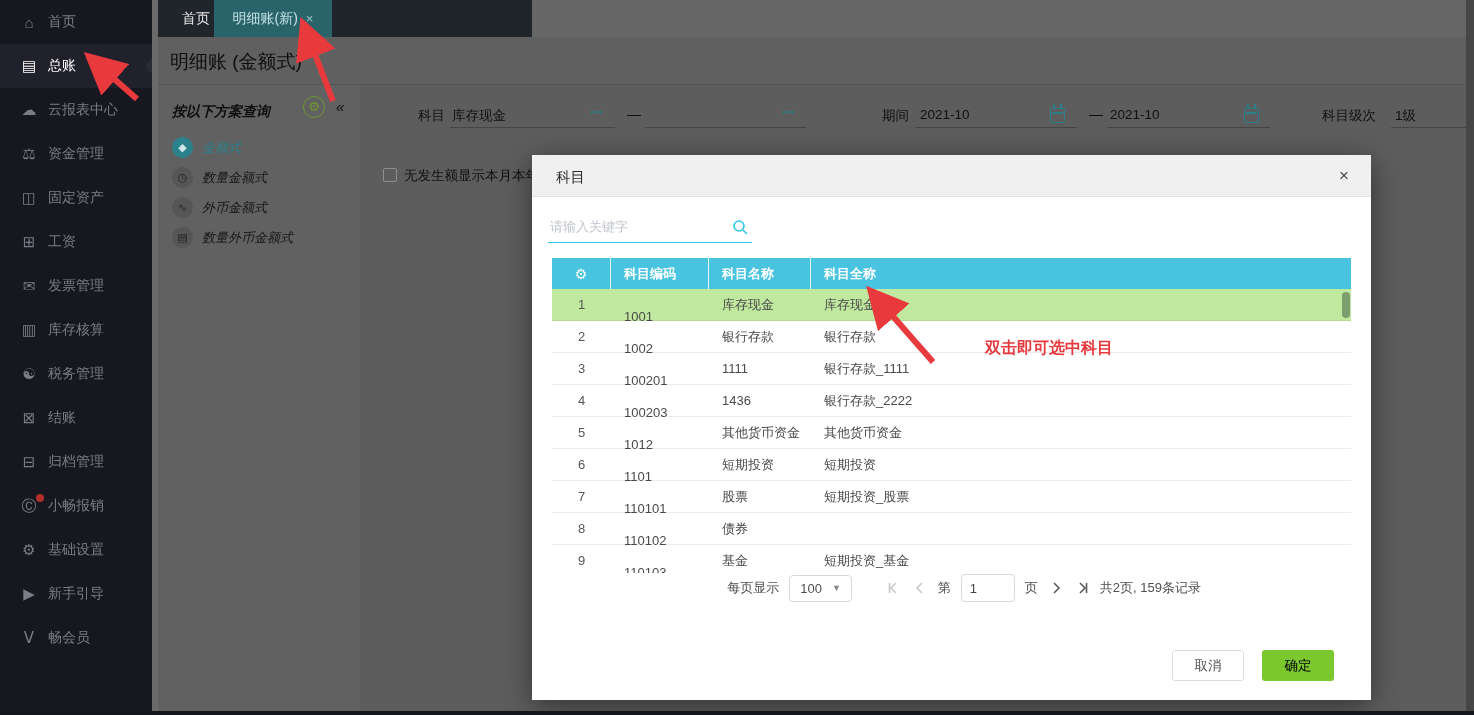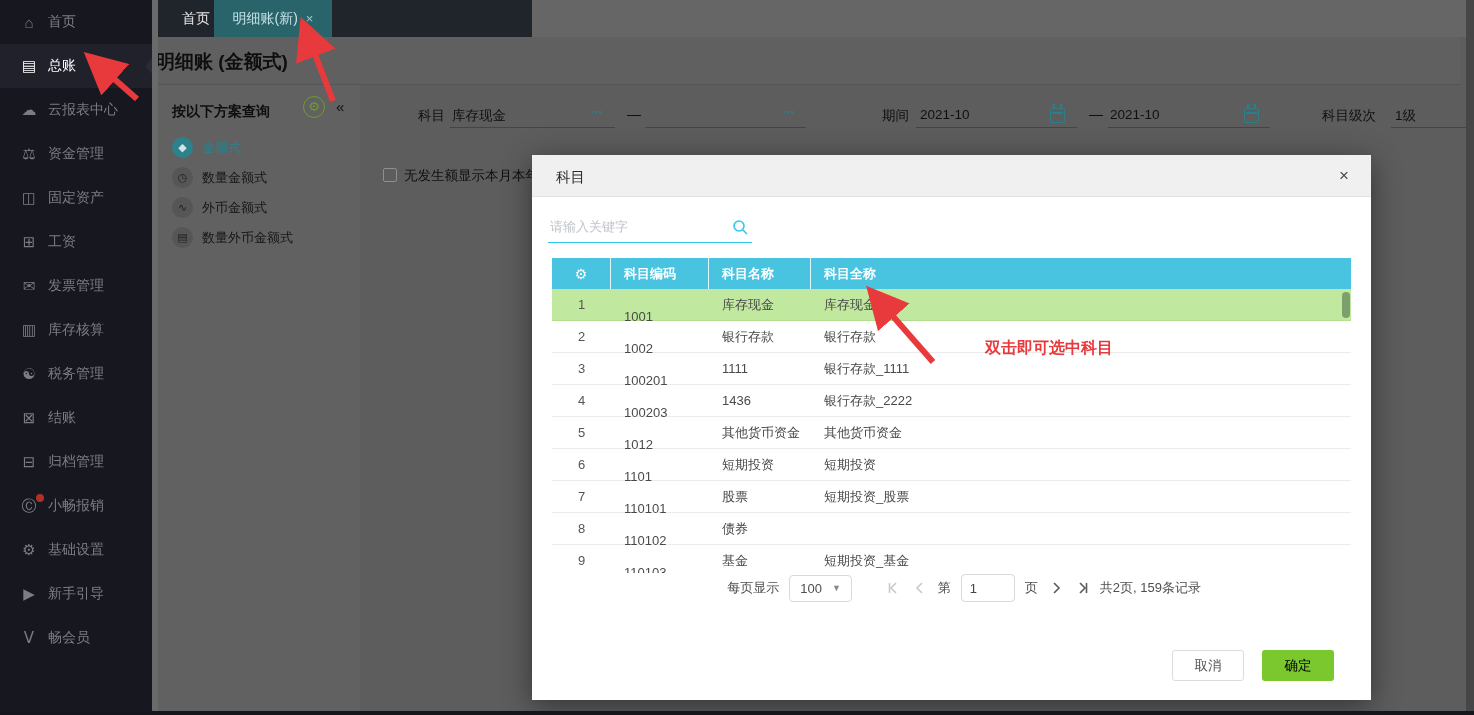--- a/index.html
+++ b/index.html
@@ -16,25 +16,25 @@
   .side-gap { position:absolute; left:152px; top:0; width:6px; height:715px; background:#6a6a6a; z-index:1; }
 
   
   .tabstrip-right { position:absolute; left:158px; top:0; width:1316px; height:37px; background:#666666; }
   .tabstrip-dark { position:absolute; left:152px; top:0; width:380px; height:37px; background:#20242b; }
   .tab-home { position:absolute; left:16px; top:0; height:37px; display:flex; align-items:center; color:#e9e9e9; font-size:14px; padding:0 14px; cursor:pointer; }
   .tab-active { position:absolute; left:62px; top:0; width:118px; height:37px; background:#2a646b; color:#c3e2e5; font-size:14px; display:flex; align-items:center; justify-content:center; gap:8px; cursor:pointer; }
   .tab-active .tab-close { font-size:13px; color:#9ec9cd; cursor:pointer; }
 
   
-  .title-row { position:absolute; left:144px; top:37px; width:1316px; height:48px; background:#606060; border-bottom:1px solid #555555;font-weight:bold; }
+  .title-row { position:absolute; left:158px; top:37px; width:1316px; height:48px; background:#606060; border-bottom:1px solid #555555; }
   .page-title { position:absolute; left:12px; top:12px; font-size:19px; color:#0e0e0e; }
 
   
-  .query-panel { position:absolute; left:158px; top:85px; width:202px; height:630px; background:#616161; }
+  .query-panel { position:absolute; left:158px; top:85px; width:202px; height:630px; background:#616161;font-style:italic; }
   .qp-title { position:absolute; left:14px; top:18px; font-size:14px; font-weight:bold; color:#0d0d0d; }
   .qp-gear { position:absolute; left:145px; top:11px; width:22px; height:22px; border:1.5px solid #6f9a2f; border-radius:50%; color:#6f9a2f; font-size:13px; line-height:19px; text-align:center; cursor:pointer; }
   .qp-collapse { position:absolute; left:178px; top:13px; font-size:15px; color:#111; cursor:pointer; }
   .qp-item { position:absolute; left:14px; display:flex; align-items:center; gap:9px; font-size:13px; color:#161616; cursor:pointer; }
   .qp-badge { width:21px; height:21px; border-radius:50%; background:#565656; color:#232323; font-size:11px; display:flex; align-items:center; justify-content:center; }
   .qp-item.active { color:#2b828c; }
   .qp-item.active .qp-badge { background:#2b828c; color:#cfe6e8; }
 
   
   .filter-area { position:absolute; left:368px; top:85px; width:1098px; height:630px; background:#5d5d5d; }

